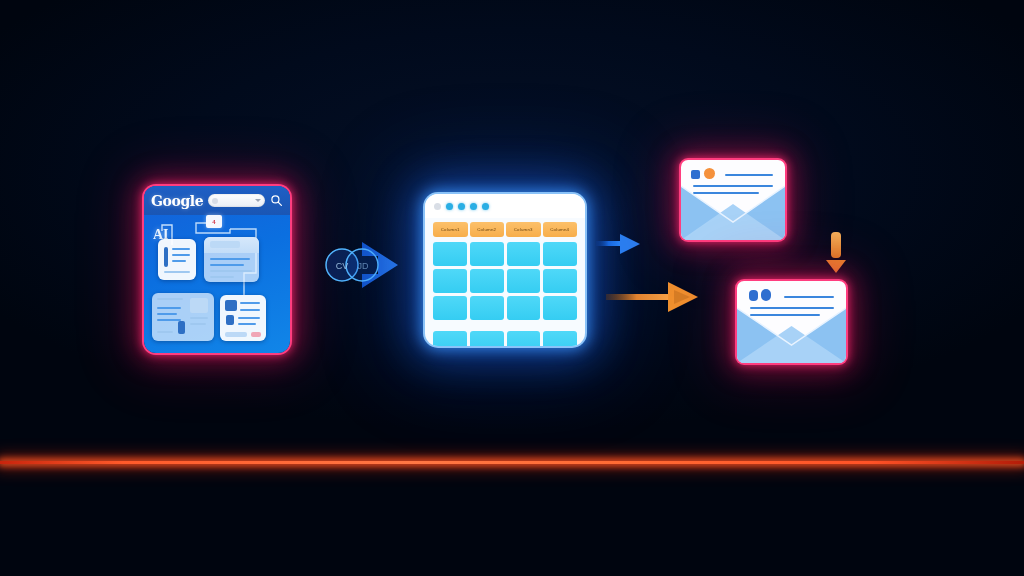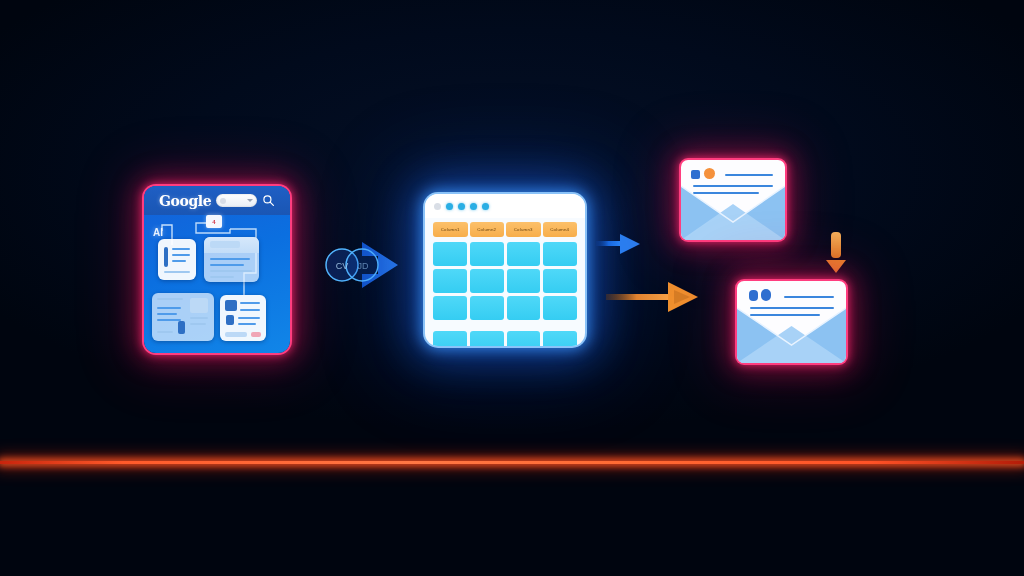--- a/index.html
+++ b/index.html
@@ -81,21 +81,21 @@
     background: linear-gradient(160deg, #1560d8 0%, #0b6fe0 45%, #1186e8 100%);
     overflow: hidden;
   }
   #browser-bar {
     position: absolute;
     left: 0; top: 0;
     width: 100%; height: 29px;
     background: linear-gradient(to bottom, #1f5fc4, #1a56b4);
     display: flex;
     align-items: center;
-    padding: 0 15px;
+    padding: 0 7px;
     box-sizing: border-box;
     gap: 5px;
   }
   #brand-logo {
     font-family: "DejaVu Serif", serif;
     font-size: 14px;
     font-weight: 700;
     color: #ffffff;
     letter-spacing: -0.4px;
     text-shadow: 0 0 4px rgba(255,255,255,0.35);
@@ -133,22 +133,22 @@
   #browser-body {
     position: absolute;
     left: 0; top: 29px;
     right: 0; bottom: 0;
     padding: 6px;
     box-sizing: border-box;
   }
   #ai-label {
     position: absolute;
     left: 9px; top: 12px;
-    font-family: Liberation Sans, sans-serif;
-    font-size: 10px;
+    font-family: Liberation Serif, serif;
+    font-size: 14px;
     font-weight: 600;
     color: #e8f2ff;
     text-shadow: 0 0 5px rgba(255,255,255,0.5);
   }
   #node-chip {
     position: absolute;
     left: 62px; top: 0px;
     width: 16px; height: 13px;
     border-radius: 2px;
     background: #f5f8ff;

